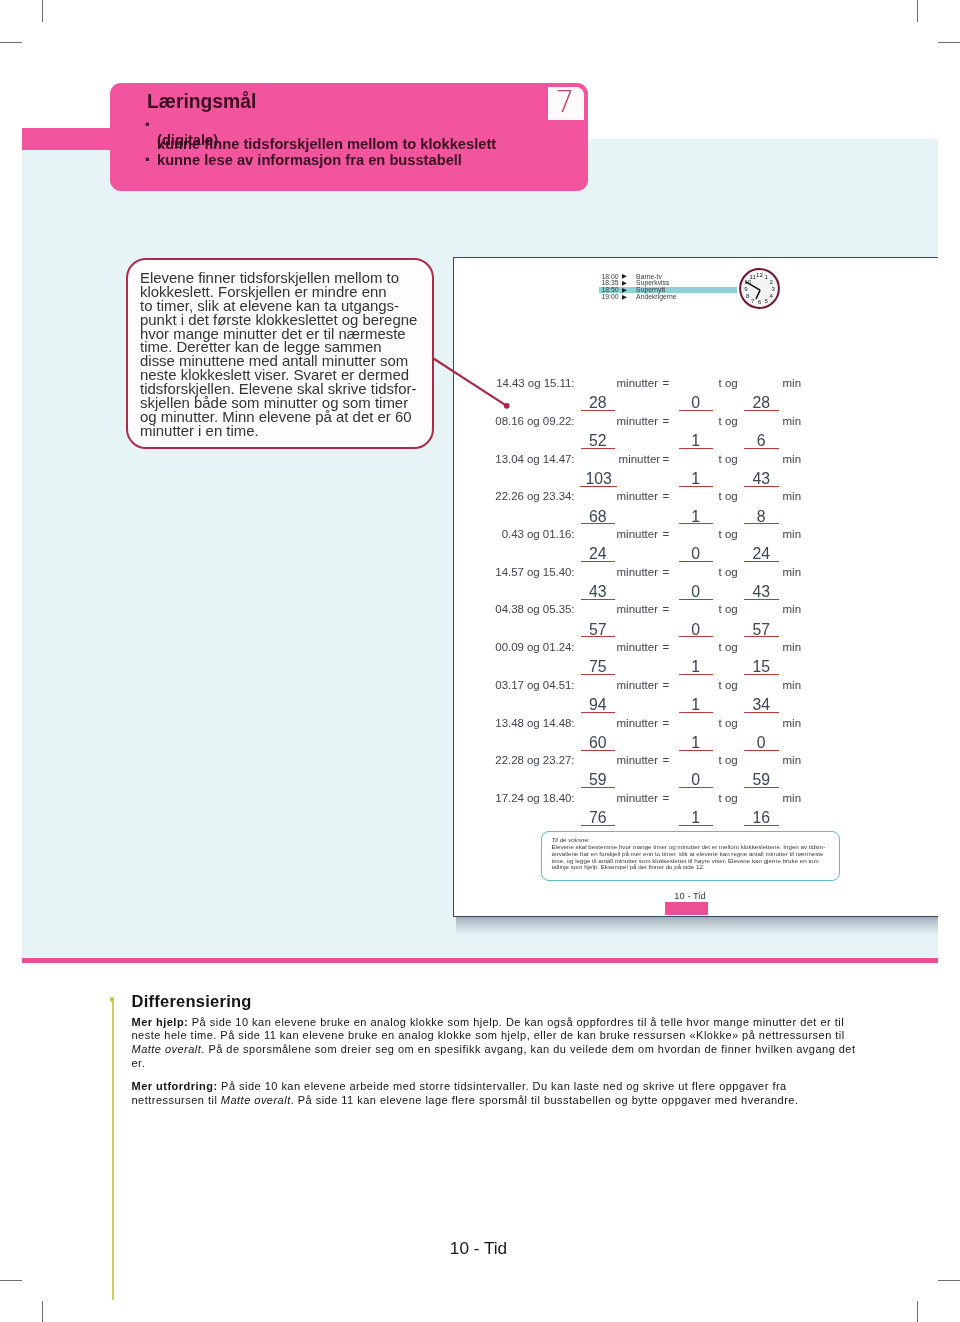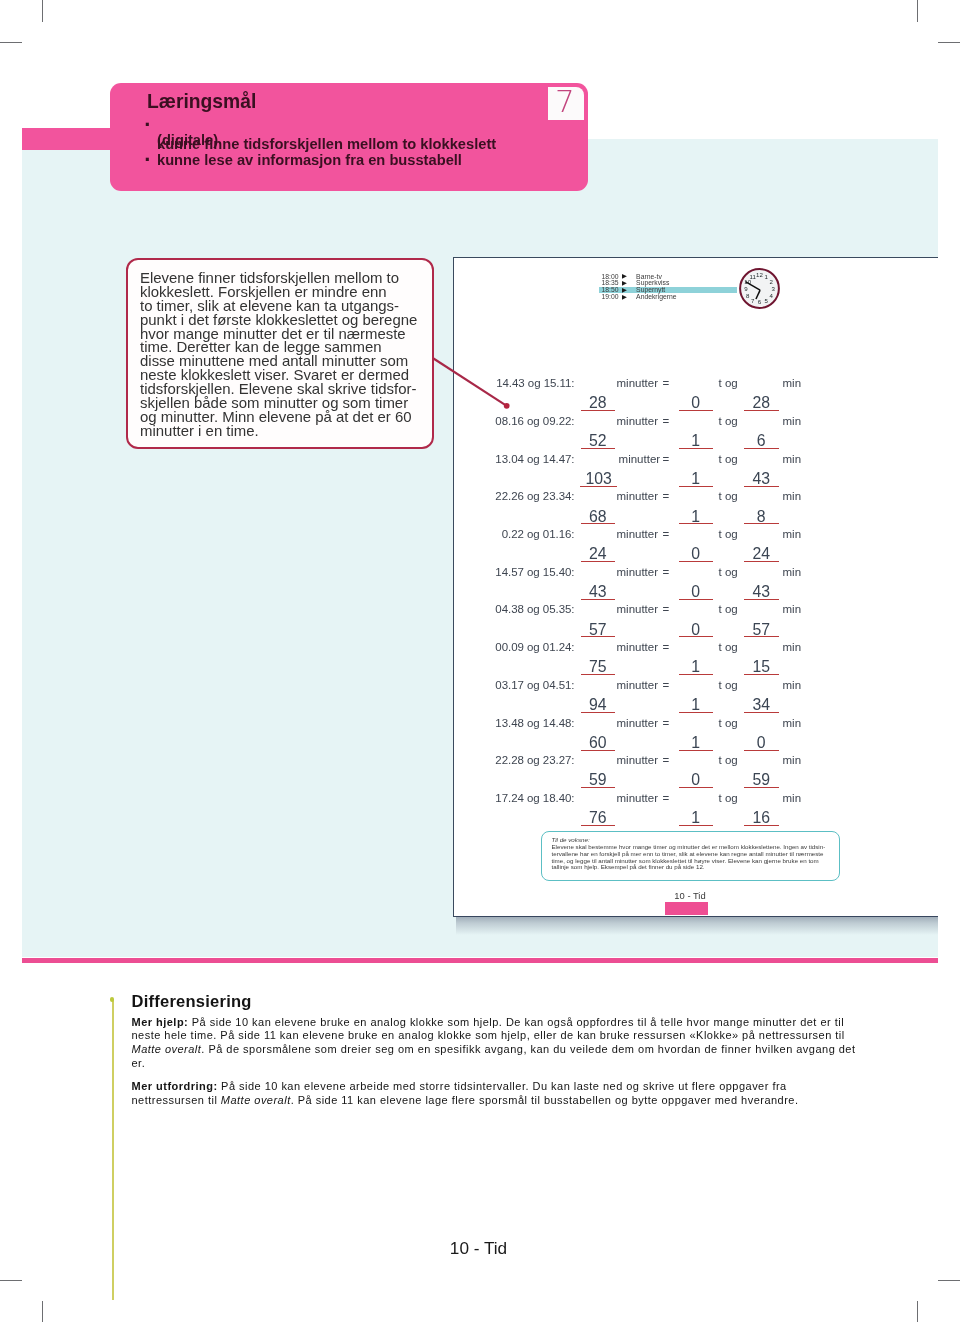--- a/index.html
+++ b/index.html
@@ -22,21 +22,21 @@
              white-space:nowrap;}
   .goal-bullet{position:absolute;color:#3a1021;font-size:22px;font-weight:bold;line-height:15.3px;}
   #chapter-badge{position:absolute;left:548px;top:86.5px;width:35.5px;height:33.2px;background:#fcfafb;
                  border-top-right-radius:8px;}
   #chapter-num{position:absolute;left:-1px;top:-1.5px;width:35.5px;color:#c2457e;font-size:31px;
                font-weight:200;text-align:center;line-height:33.2px;
                font-family:"DejaVu Sans",sans-serif;}
 
   
   #callout{position:absolute;left:126px;top:258px;width:308px;height:191px;
-           background:#fffdfd;border:2px solid #b0294a;border-radius:12px;box-sizing:border-box;}
+           background:#fffdfd;border:2px solid #b0294a;border-radius:20px;box-sizing:border-box;}
   #callout-text{position:absolute;left:12px;top:10.7px;width:286px;color:#333333;
                 font-size:14.95px;line-height:13.95px;}
   #callout-text .ln{display:block;white-space:nowrap;}
   #leader{position:absolute;left:428px;top:352px;width:90px;height:62px;z-index:20;}
 
   
   #page{position:absolute;left:452.5px;top:257px;width:485.2px;height:660px;background:#ffffff;
         border:1.35px solid #3a4a5e;border-right:none;box-sizing:border-box;}
   #page-shadow{position:absolute;left:456px;top:916.2px;width:481.5px;height:19px;
        background:linear-gradient(180deg,rgba(52,64,92,.42) 0%,rgba(52,64,92,.22) 38%,rgba(52,64,92,0.0) 100%);}
@@ -216,21 +216,21 @@
         <span class="r-label">22.26 og 23.34:</span>
         <span class="blank" style="left:127px;width:34.5px;"><span class="ans">68</span></span>
         <span class="lbl" style="left:163px;">minutter</span>
         <span class="lbl" style="left:209px;">=</span>
         <span class="blank" style="left:225px;width:34.5px;"><span class="ans">1</span></span>
         <span class="lbl" style="left:265px;">t og</span>
         <span class="blank" style="left:290.5px;width:34.5px;"><span class="ans">8</span></span>
         <span class="lbl" style="left:329px;">min</span>
       </div>
       <div class="row" style="top: 268px;">
-        <span class="r-label">0.22 og 01.16:</span>
+        <span class="r-label">0.43 og 01.16:</span>
         <span class="blank" style="left:127px;width:34.5px;"><span class="ans">24</span></span>
         <span class="lbl" style="left:163px;">minutter</span>
         <span class="lbl" style="left:209px;">=</span>
         <span class="blank" style="left:225px;width:34.5px;"><span class="ans">0</span></span>
         <span class="lbl" style="left:265px;">t og</span>
         <span class="blank" style="left:290.5px;width:34.5px;"><span class="ans">24</span></span>
         <span class="lbl" style="left:329px;">min</span>
       </div>
       <div class="row" style="top: 305.7px;">
         <span class="r-label">14.57 og 15.40:</span>

